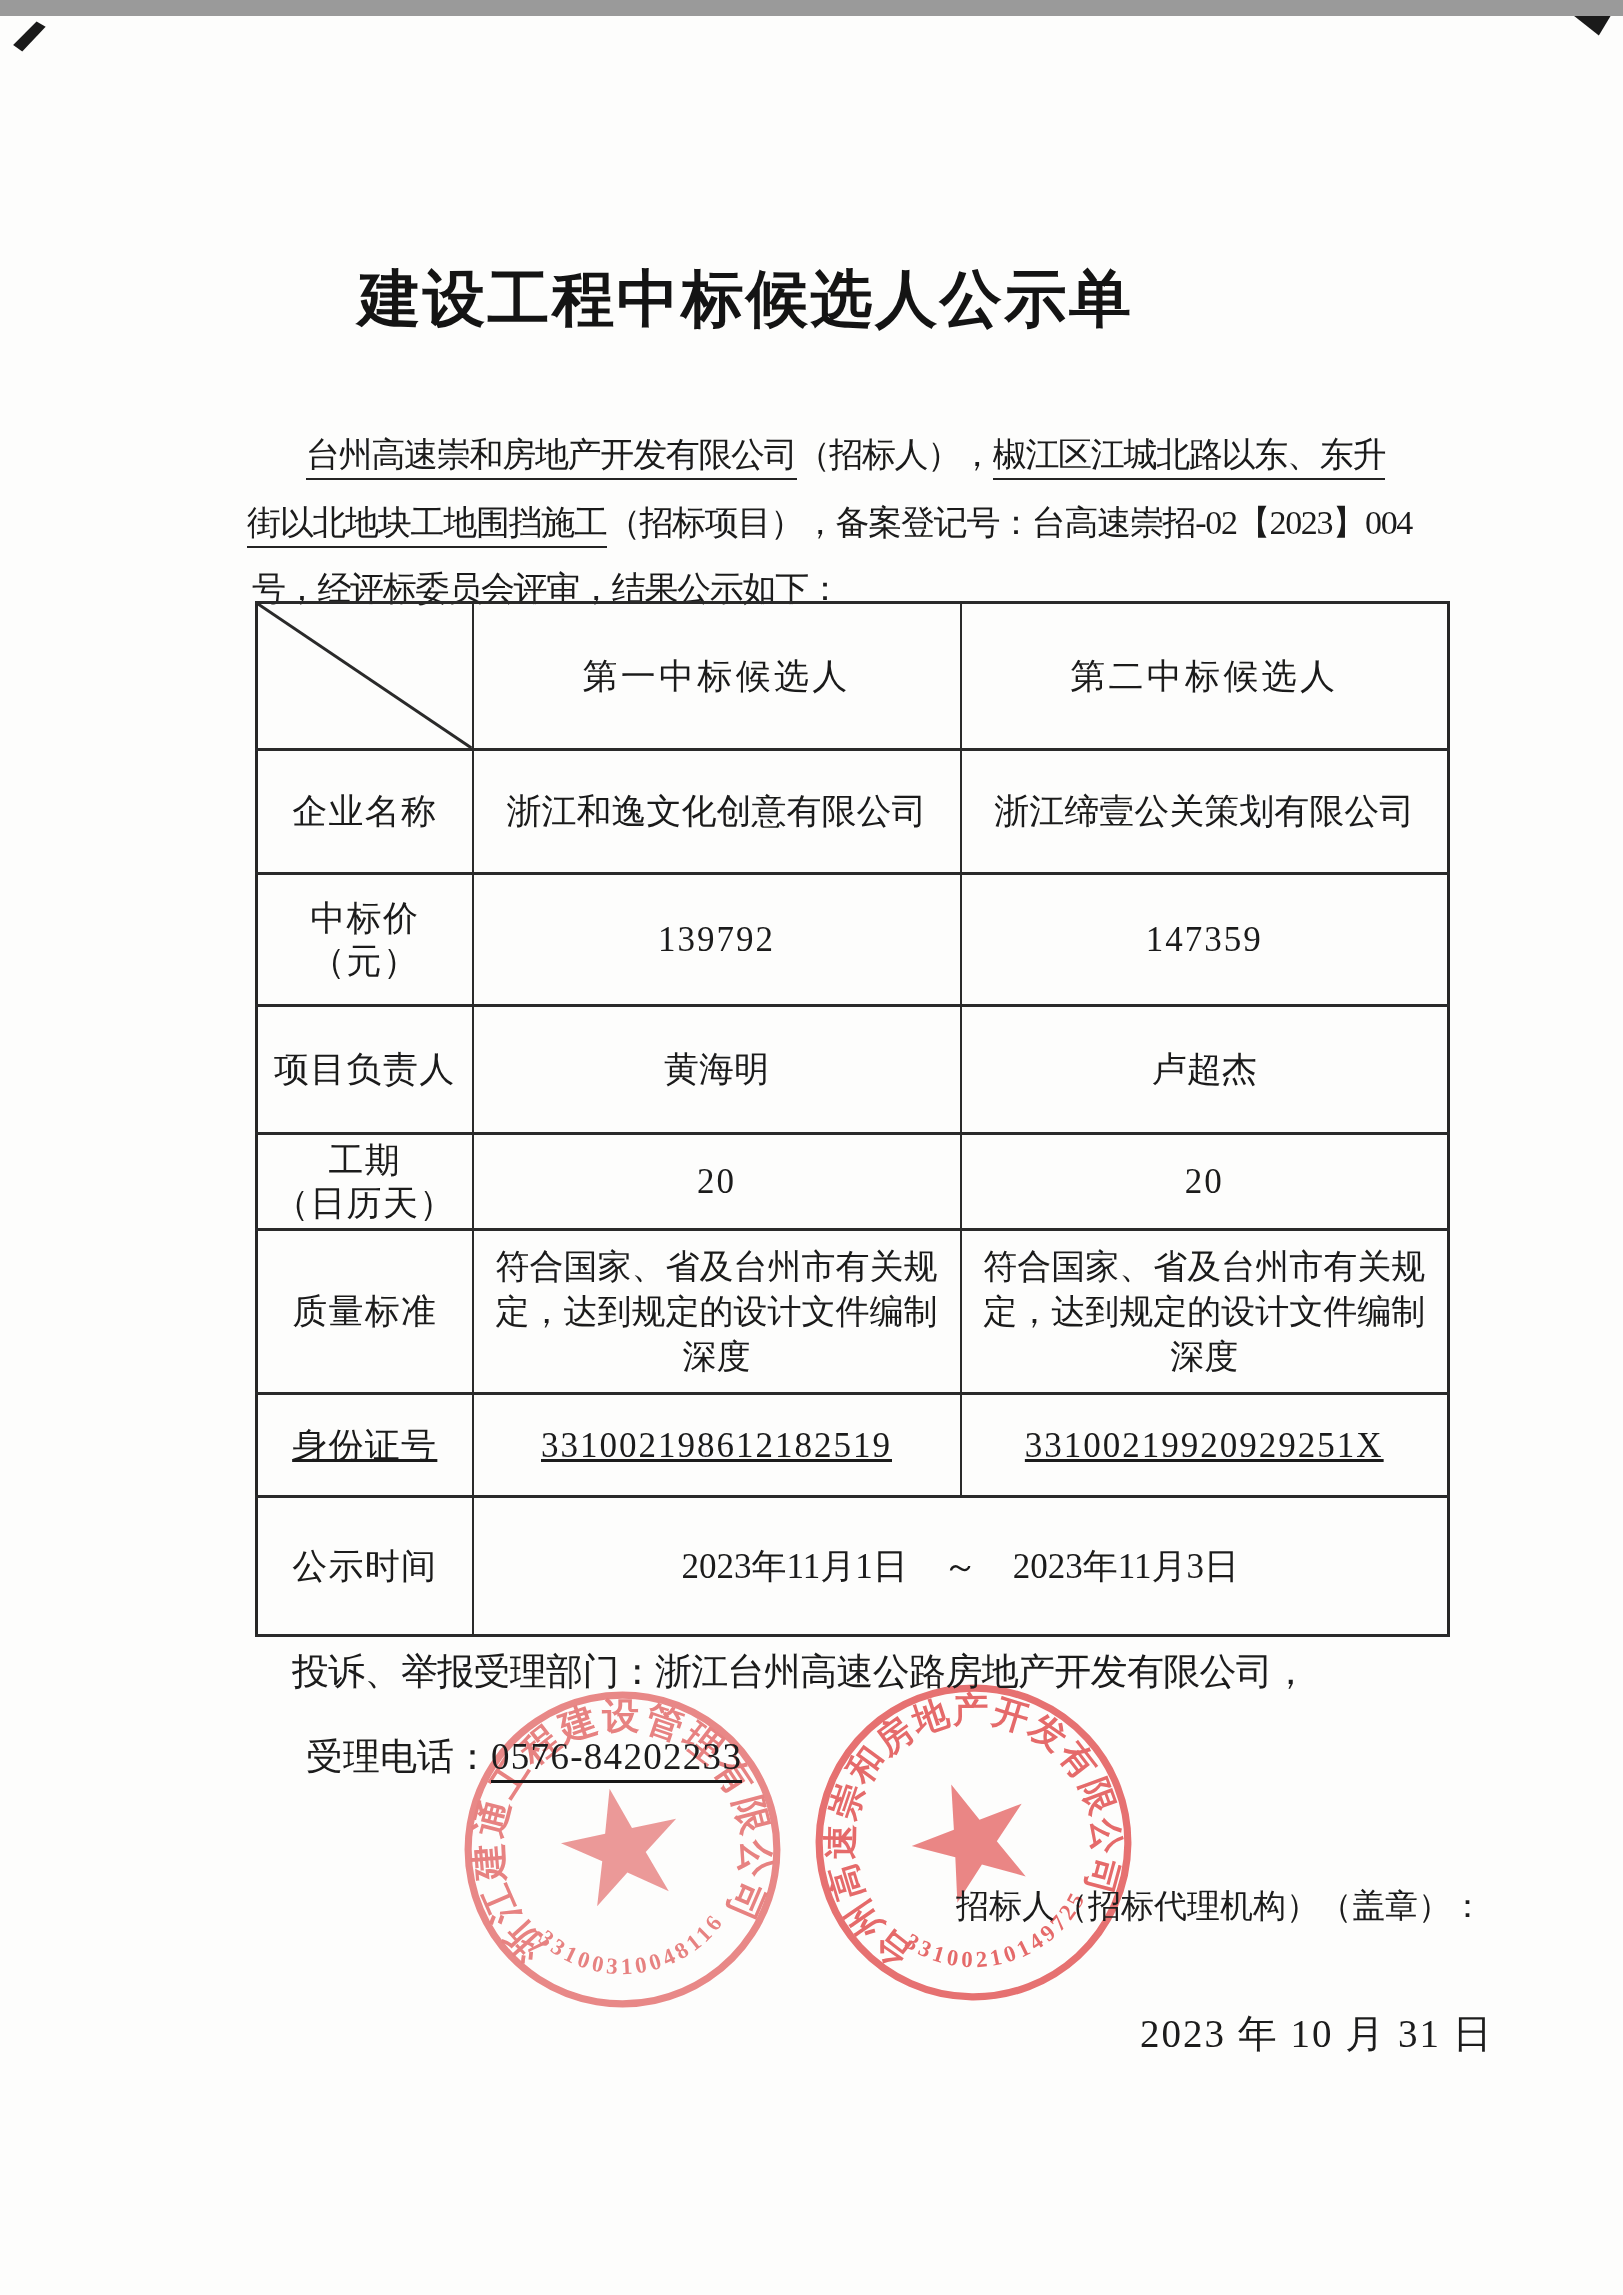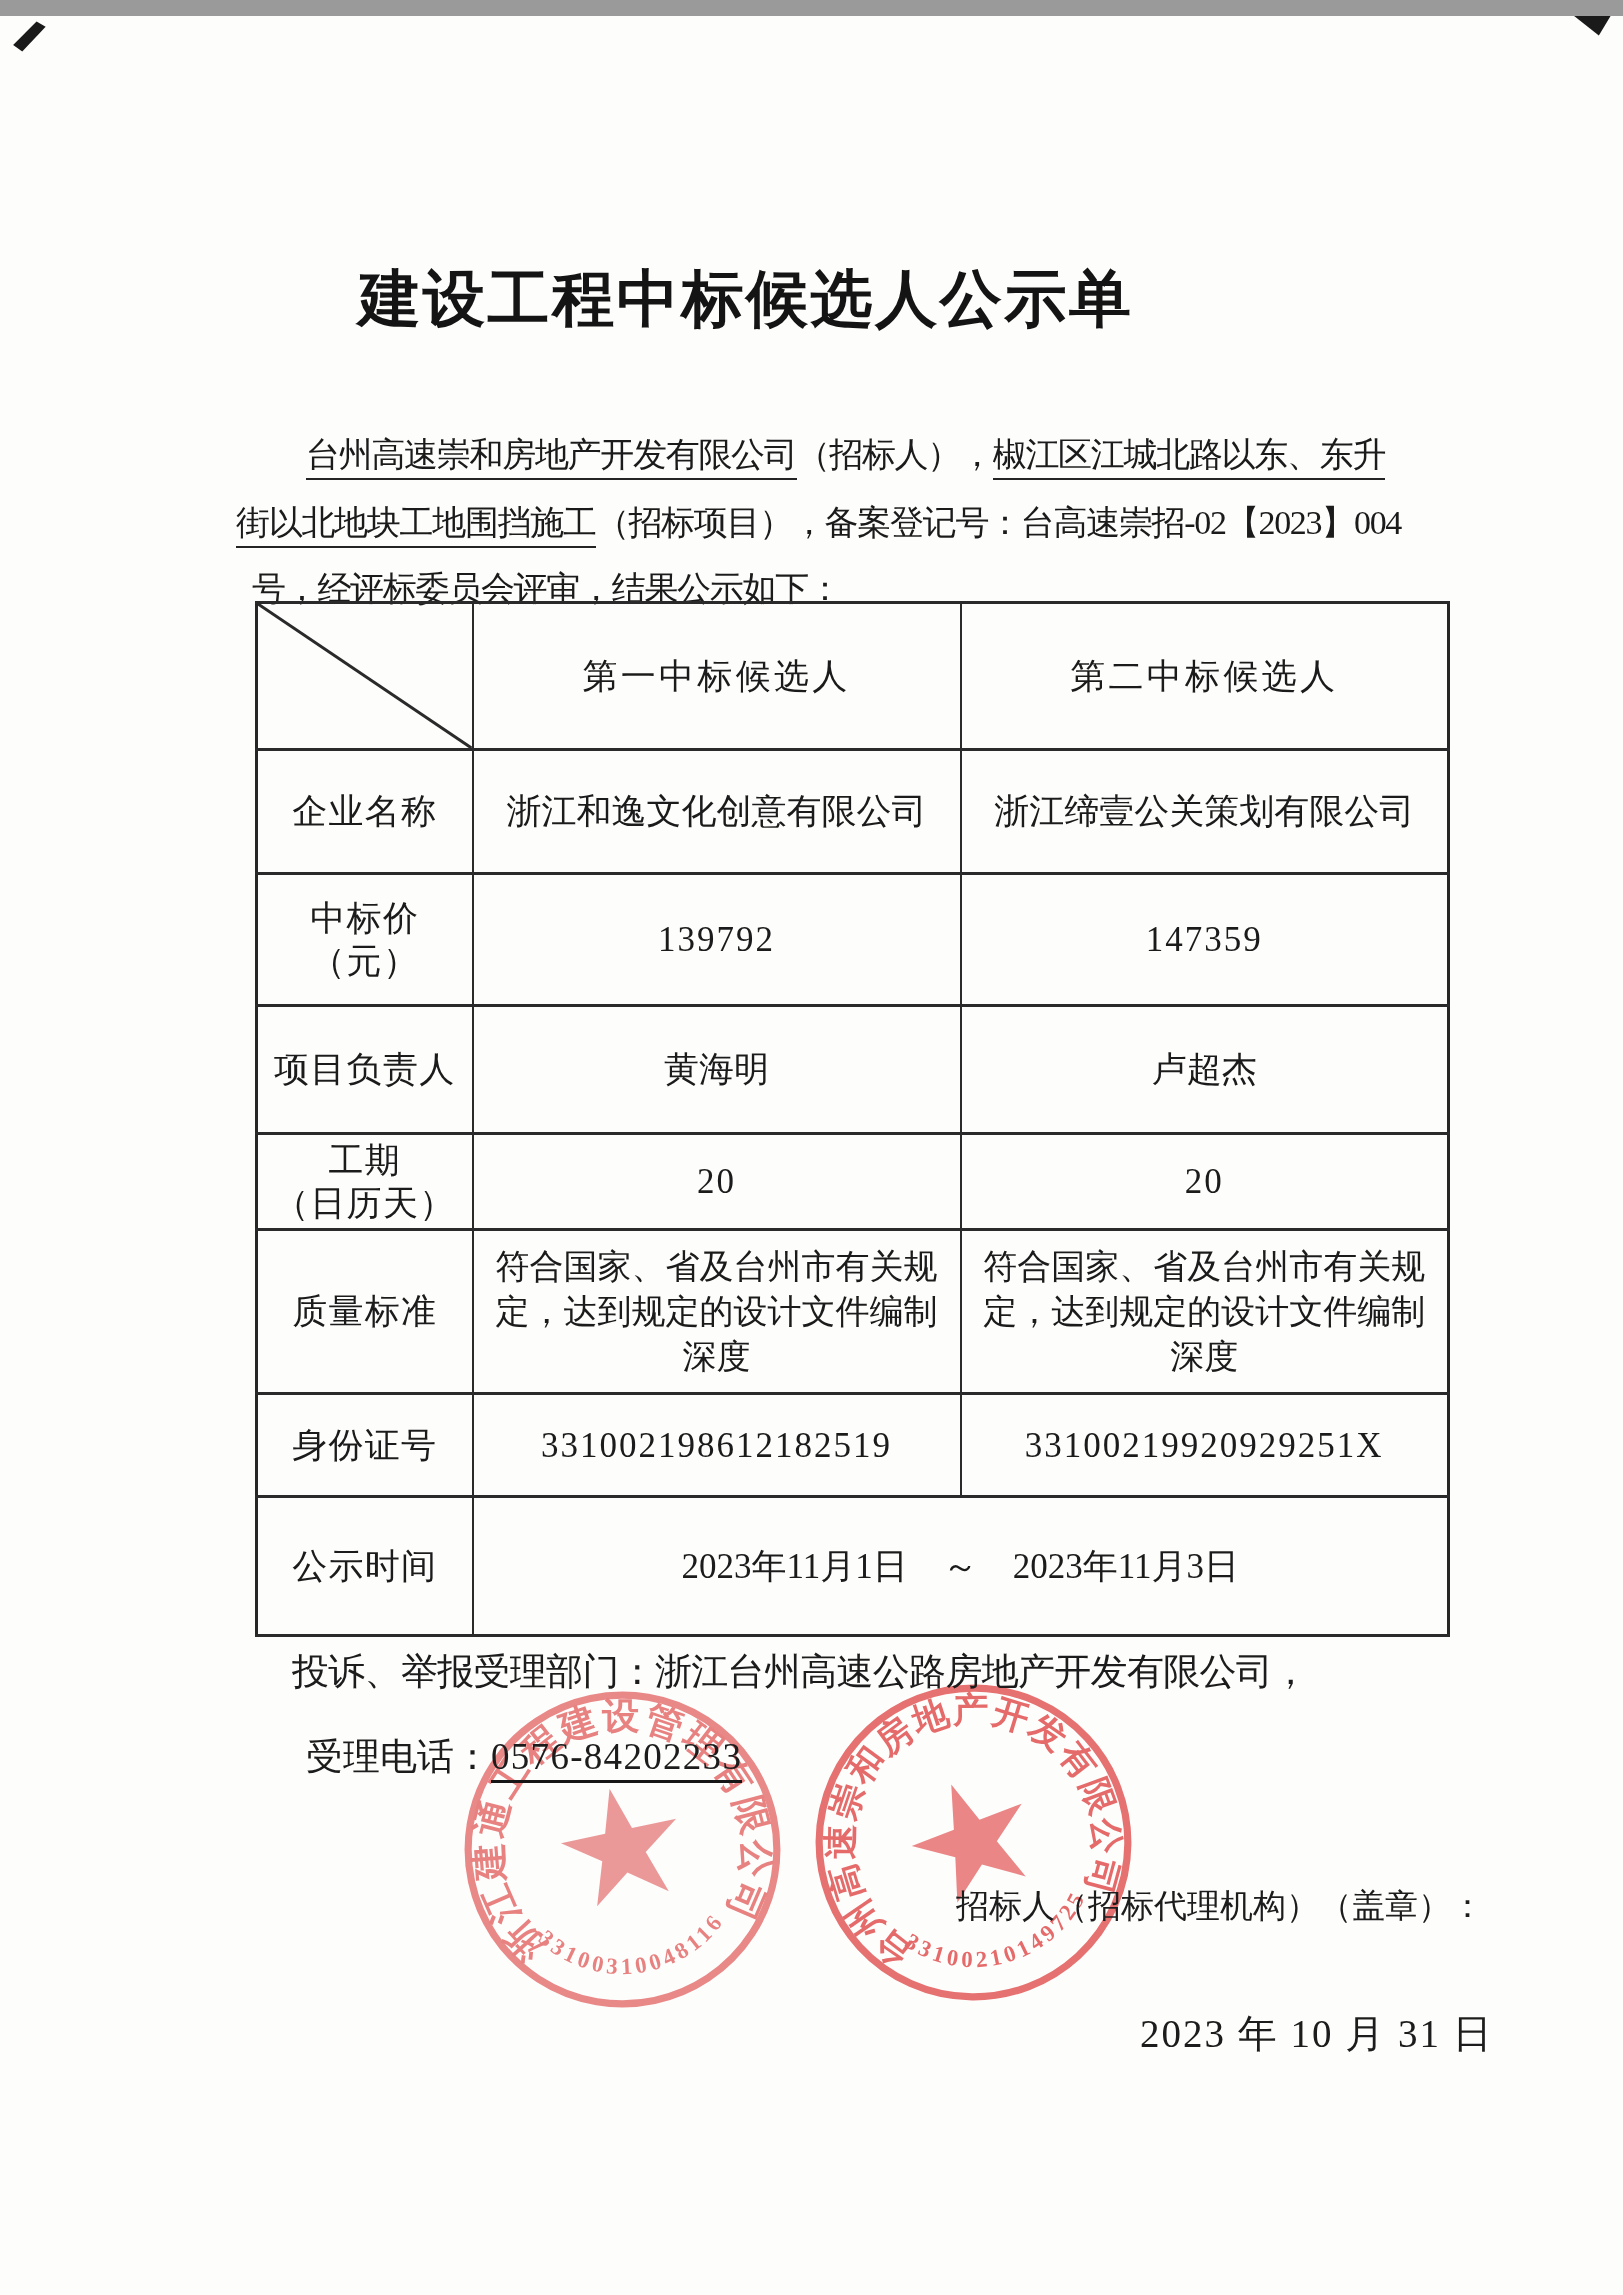--- a/index.html
+++ b/index.html
@@ -24,21 +24,21 @@
   }
   
   .intro-line{
     position:absolute;
     font-size:34px;
     letter-spacing:-1.3px;
     white-space:nowrap;
     color:#1b1b1b;
   }
   .il1{top:416px;left:306px;}
-  .il2{top:484px;left:236px;}
+  .il2{top:484px;left:247px;}
   .il3{top:550px;left:252px;text-align:center;}
   .u{border-bottom:2.6px solid #242424;padding-bottom:4.6px;}
   
   .bid-table{
     position:absolute;left:255px;top:585px;
     width:1193px;
     border-collapse:collapse;
     table-layout:fixed;
   }
   .bid-table td{
@@ -55,21 +55,21 @@
   .bid-table{border:3.3px solid #262626;}
   .col-label{width:216px;}
   .col-a{width:488px;}
   .col-b{width:488px;}
   .r-head{height:147px;}
   .r-1{height:124px;}
   .r-2{height:132px;}
   .r-3{height:128px;}
   .r-4{height:96px;}
   .r-5{height:164px;}
-  .r-6{height:103px;}
+  .r-6{height:103px;text-decoration:underline;}
   .r-7{height:139px;}
   .head-cell{font-size:31px;letter-spacing:3.3px;}
   .label-cell{white-space:pre-line;letter-spacing:1.3px;}
   .num-cell{letter-spacing:2px;}
   .corner-cell{position:relative;padding:0;}
   .corner-cell svg{position:absolute;inset:0;width:100%;height:100%;display:block;}
   
   .f-complaint{position:absolute;top:1631px;left:292px;font-size:37px;letter-spacing:-0.7px;white-space:nowrap;z-index:3;}
   .f-phone{position:absolute;top:1716px;left:306px;font-size:37px;white-space:nowrap;z-index:3;}
   .phone-num{border-bottom:3.9px solid #161616;padding-bottom:3.3px;letter-spacing:1.3px;}

